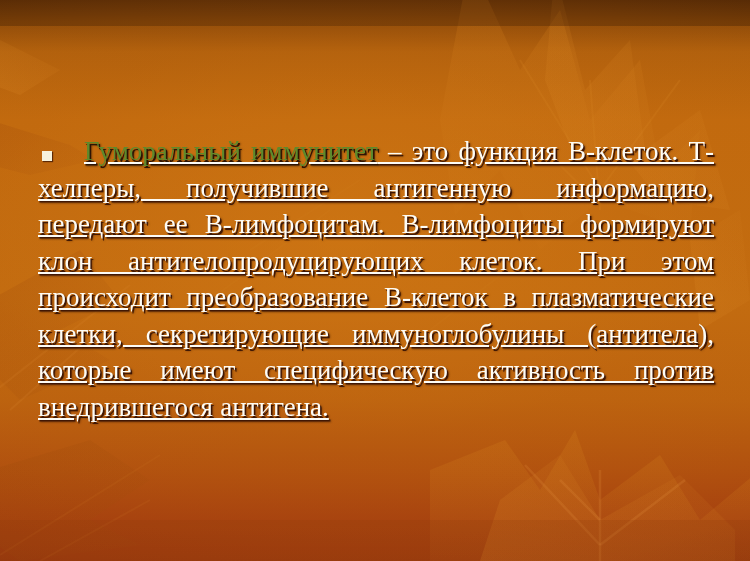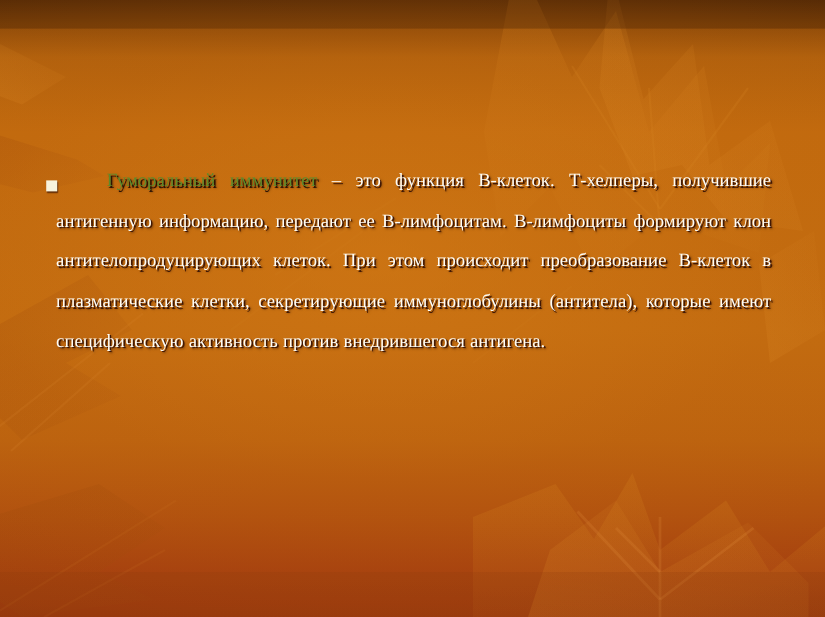--- a/index.html
+++ b/index.html
@@ -60,32 +60,33 @@
   .bullet-marker {
     position: absolute;
     left: 4px;
     top: 18px;
     width: 10px;
     height: 10px;
     background: #f7f2dc;
     box-shadow: 1px 1px 1px rgba(60,20,4,0.75);
   }
   .para {
-    margin: 13px;
+    margin: 0;
     text-align: justify;
     text-align-last: left;
-    font-size: 17px;
+    font-size: 27px;
     line-height: 36.5px;
     color: #fdfcf6;
     text-shadow:
        1.5px 1.5px 0.5px rgba(58,20,4,0.92),
        2px 2px 2px rgba(40,12,2,0.55);
     text-indent: 46px;
     word-spacing: 0.5px;
     hyphens: none;
+    text-decoration: underline;
   }
   .para .hl {
     color: #5d8a2c;
     text-shadow:
        1.5px 1.5px 0.5px rgba(40,18,4,0.95),
        2px 2px 2px rgba(30,12,2,0.6);
   }
 </style>
 </head>
 <body>

